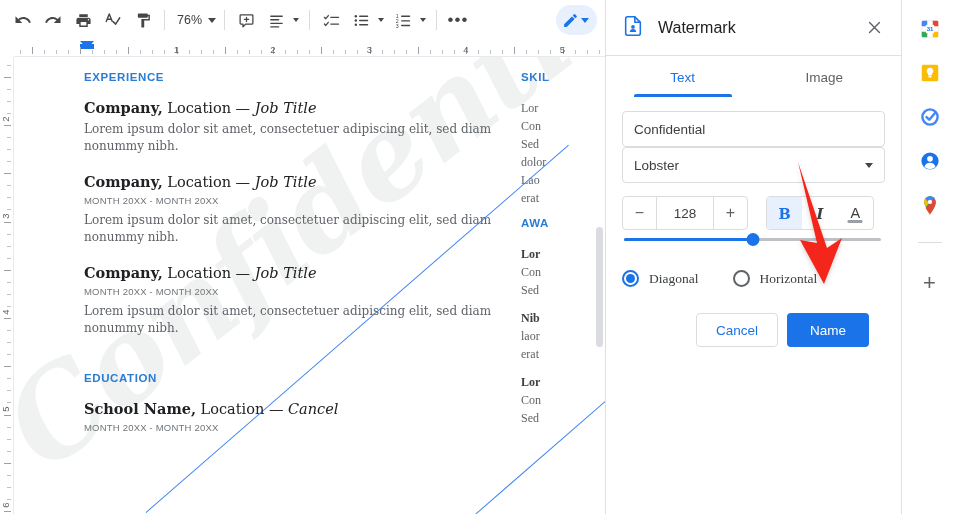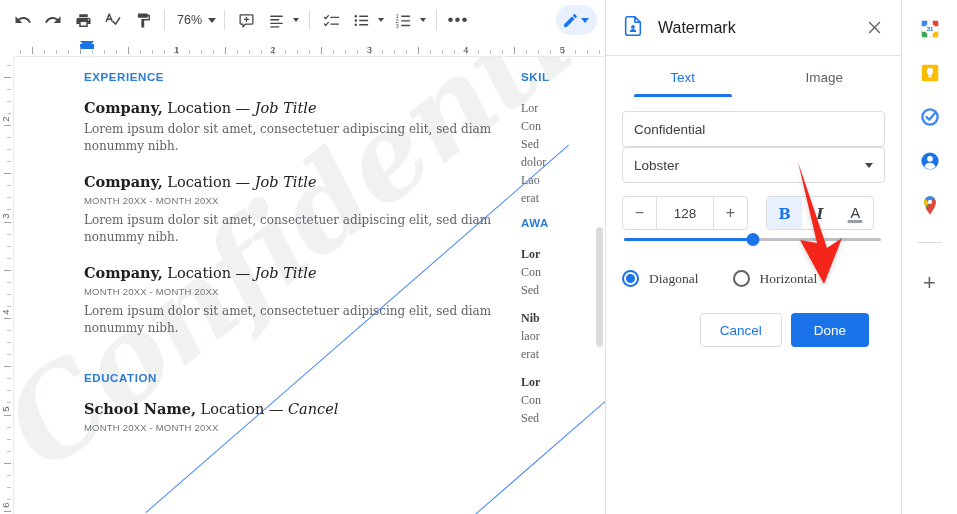--- a/index.html
+++ b/index.html
@@ -588,21 +588,21 @@
           <span class="radio-label">Diagonal</span>
         </div>
         <div class="radio">
           <span class="radio-dot"></span>
           <span class="radio-label">Horizontal</span>
         </div>
       </div>
 
       <div class="panel-foot">
         <button class="btn-cancel">Cancel</button>
-        <button class="btn-done">Done</button>
+        <button class="btn-done">Name</button>
       </div>
     </div>
 
     <svg class="red-arrow" width="80" height="130" viewBox="0 0 80 130">
       <defs>
         <filter id="sh" x="-50%" y="-50%" width="200%" height="200%">
           <feDropShadow dx="0" dy="2" stdDeviation="2.5" flood-color="#000" flood-opacity="0.18"></feDropShadow>
         </filter>
       </defs>
       <g filter="url(#sh)">

